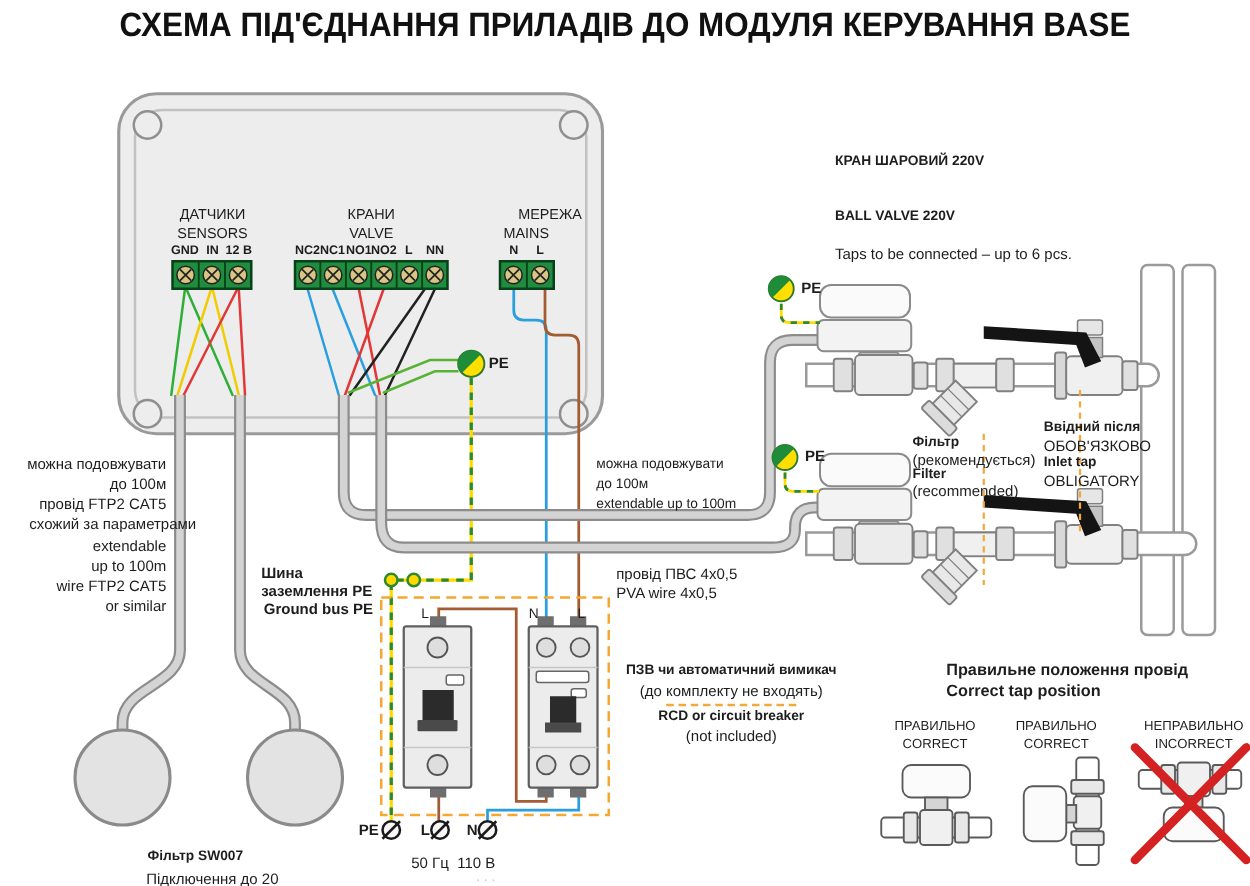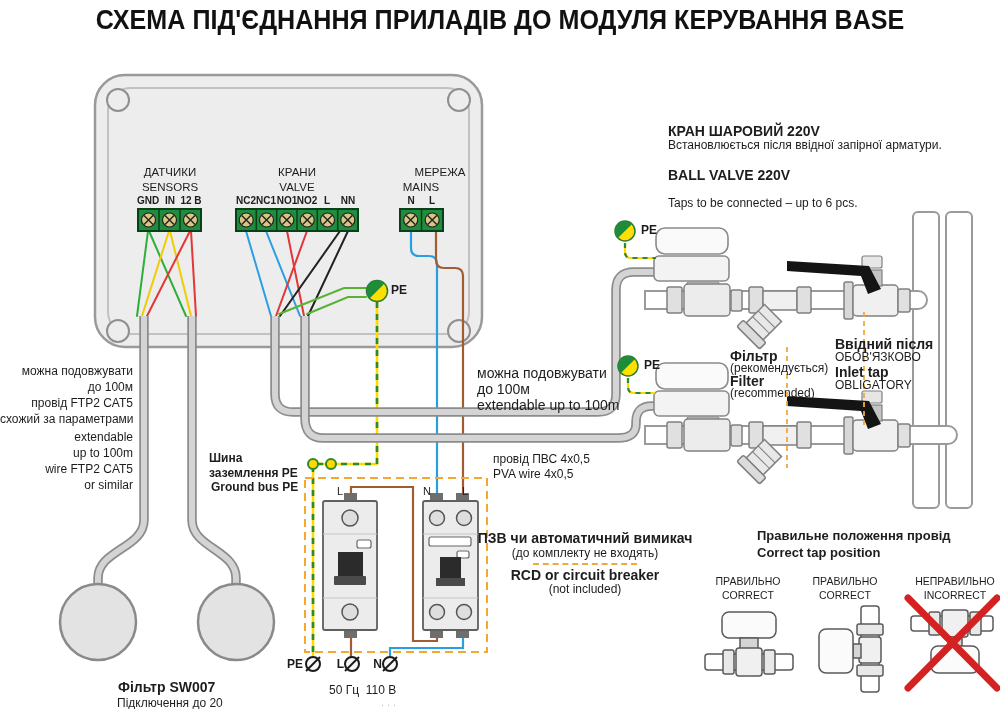--- a/index.html
+++ b/index.html
@@ -9,21 +9,21 @@
   .t{position:absolute;font-family:"Liberation Sans",sans-serif;font-size:12px;color:#1d1d1d;
      line-height:1.05;white-space:nowrap;}
   .b{font-weight:bold;}
   .c{transform:translateX(-50%);}
   .r{text-align:right;}
   .pre{white-space:pre;}
   .s10{font-size:10px;font-weight:bold;}
   .s105{font-size:10.5px;}
   .s11{font-size:11px;}
   .s115{font-size:11.5px;}
-  .s125{font-size:14px;}
+  .s125{font-size:11px;}
   .s13{font-size:13px;}
   .s22{font-size:27px;letter-spacing:0;}
   .title{left:500px;top:6px;transform:translateX(-50%) scaleX(0.93);font-weight:bold;color:#111;}
   .dash-orange{position:absolute;border-top:2px dashed #f3a83c;height:0;}
   .dots{color:#c9c0b4;font-size:11px;letter-spacing:3px;}
 </style>
 </head>
 <body>
 
 <div id="stage">
@@ -289,39 +289,38 @@
 <div class="t c s10" style="left:411px;top:196px">N</div>
 <div class="t c s10" style="left:432px;top:196px">L</div>
 
 <div class="t b" style="left:391px;top:284px">PE</div>
 <div class="t b" style="left:641px;top:224px">PE</div>
 <div class="t b" style="left:644px;top:359px">PE</div>
 
 <div class="t r" style="left:0;width:133px;top:365px">можна подовжувати</div>
 <div class="t r" style="left:0;width:133px;top:381px">до 100м</div>
 <div class="t r" style="left:0;width:133px;top:397px">провід FTP2 CAT5</div>
-<div class="t r" style="left:0;width:133px;top:413px">схожий за параметрами</div>
+<div class="t r" style="left:0;width:157px;top:413px">схожий за параметрами</div>
 <div class="t r" style="left:0;width:133px;top:431px">extendable</div>
 <div class="t r" style="left:0;width:133px;top:447px">up to 100m</div>
 <div class="t r" style="left:0;width:133px;top:463px">wire FTP2 CAT5</div>
 <div class="t r" style="left:0;width:133px;top:479px">or similar</div>
 
 <div class="t b" style="left:209px;top:452px">Шина</div>
 <div class="t b" style="left:209px;top:467px">заземлення PE</div>
 <div class="t b" style="left:211px;top:481px">Ground bus PE</div>
 
 <div class="t s125" style="left:477px;top:366px">можна подовжувати</div>
 <div class="t s125" style="left:477px;top:382px">до 100м</div>
 <div class="t s125" style="left:477px;top:398px">extendable up to 100m</div>
 
 <div class="t" style="left:493px;top:453px">провід ПВС 4x0,5</div>
 <div class="t" style="left:493px;top:468px">PVA wire 4x0,5</div>
 
 <div class="t b s125" style="left:668px;top:124px">КРАН ШАРОВИЙ 220V</div>
-<div class="t" style="left:668px;top:139px">Встановлюється після ввідної запірної арматури.</div>
 <div class="t b s125" style="left:668px;top:168px">BALL VALVE 220V</div>
 <div class="t" style="left:668px;top:197px">Taps to be connected – up to 6 pcs.</div>
 
 <div class="t b s125" style="left:730px;top:349px">Фільтр</div>
 <div class="t" style="left:730px;top:362px">(рекомендується)</div>
 <div class="t b s125" style="left:730px;top:374px">Filter</div>
 <div class="t" style="left:730px;top:387px">(recommended)</div>
 
 <div class="t b s125" style="left:835px;top:337px">Ввідний після</div>
 <div class="t" style="left:835px;top:351px">ОБОВ'ЯЗКОВО</div>

